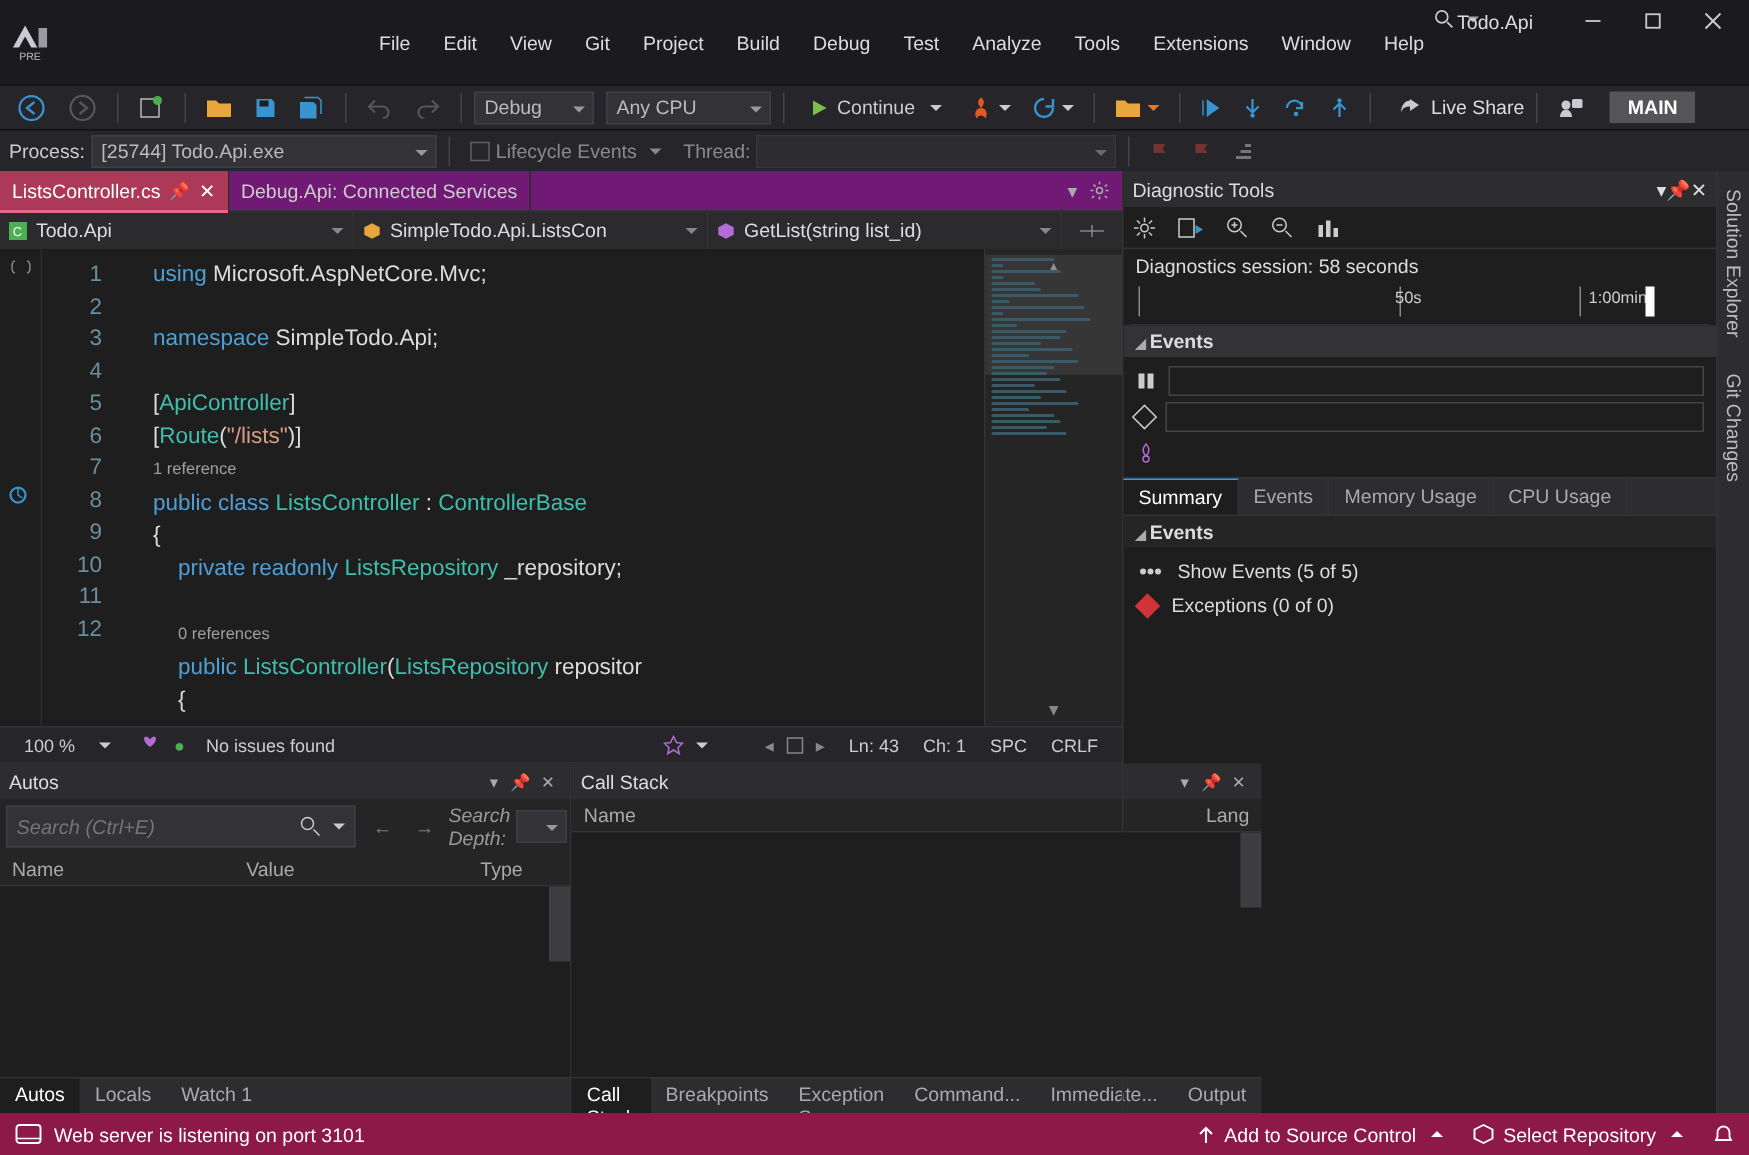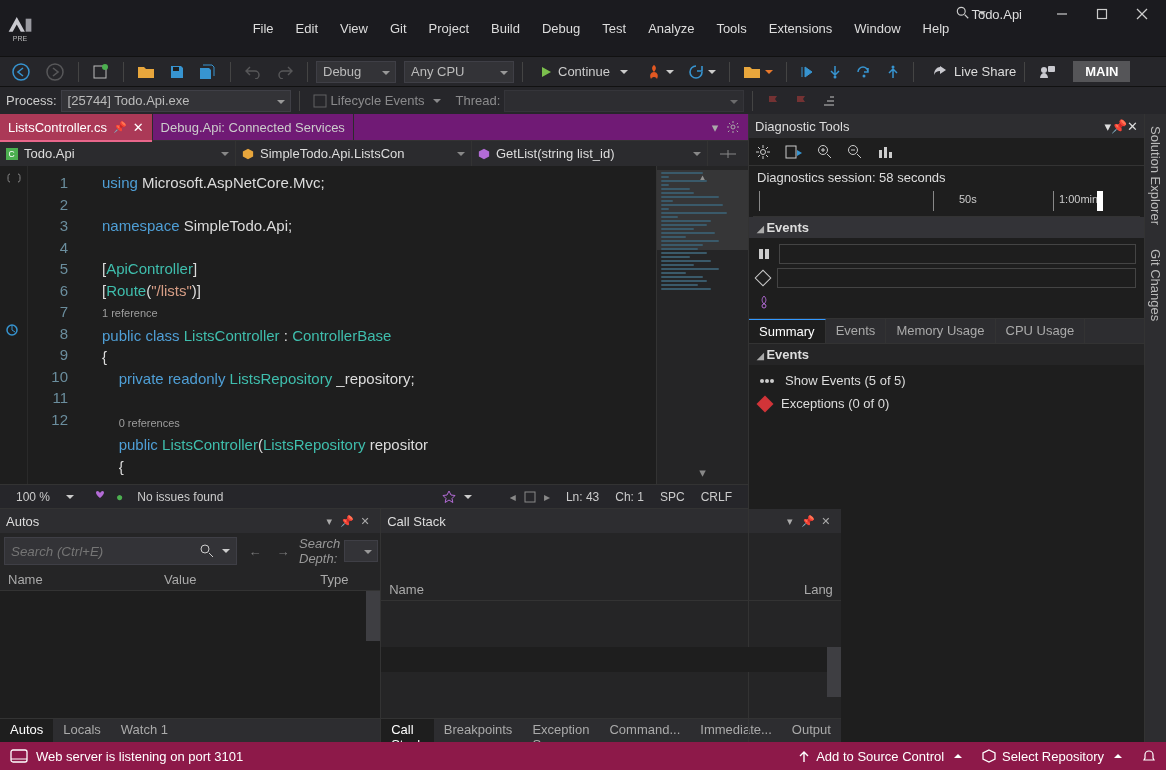--- a/index.html
+++ b/index.html
@@ -68,21 +68,21 @@
   .edstatus{height:24px;background:#26262a;display:flex;align-items:center;padding:0 8px;font-size:12px;
             color:#ccc;border-top:1px solid #333;}
   .edstatus .zoom{margin-right:8px;}
   .edstatus .issues{color:#ccc;margin-left:6px;}
   .edstatus .sep{flex:1;}
   .edstatus span{margin:0 8px;}
   .checkmark{color:#4caf50;font-weight:bold;}
   
   .bottom{height:234px;display:flex;border-top:1px solid #333;}
   .bpanel{flex:1;display:flex;flex-direction:column;background:#252526;border-right:1px solid #333;}
-  .bpanel:last-child{border-right:none;gap:46px;}
+  .bpanel:last-child{border-right:none;}
   .bphead{height:24px;background:#2d2d30;display:flex;align-items:center;padding:0 6px;color:#ddd;}
   .bphead .sp{flex:1;}
   .bphead .ctl{width:18px;text-align:center;color:#aaa;font-size:11px;}
   .search-row{height:28px;display:flex;align-items:center;background:#333337;border:1px solid #3f3f46;margin:2px;}
   .search-row input{flex:1;background:transparent;border:none;outline:none;color:#ccc;padding:0 6px;font-style:italic;}
   .bpcols{display:flex;height:22px;border-bottom:1px solid #333;color:#aaa;padding-left:8px;align-items:center;}
   .bpcols span{flex:1;}
   .bpcols span.small{flex:0 0 60px;}
   .bpbody{flex:1;background:#1e1e1e;position:relative;}
   .bpbody .scrollbar{position:absolute;right:0;top:0;width:14px;height:50px;background:#3e3e42;}
@@ -564,21 +564,21 @@
       <svg width="16" height="16">
           <rect x="2" y="6" width="3" height="8" fill="#ccc"></rect>
           <rect x="7" y="3" width="3" height="11" fill="#ccc"></rect>
           <rect x="12" y="8" width="3" height="6" fill="#ccc"></rect>
         </svg>
     </div>
     <div class="diagmsg">Diagnostics session: 58 seconds</div>
     <div class="timeline">
       <div class="tick" style="left:6px"></div>
       <div class="tick" style="left:180px"></div>
-      <div class="lbl" style="left:206px">50s</div>
+      <div class="lbl" style="left:177px">50s</div>
       <div class="tick" style="left:300px"></div>
       <div class="lbl" style="left:306px">1:00min</div>
       <div class="tick" style="left:344px;width:6px;background:#fff"></div>
     </div>
     <div class="section-h">Events</div>
     <div class="ev-rows">
       <div class="ev-row">
           <svg width="14" height="14">
             <rect x="2" y="2" width="4" height="10" fill="#ccc"></rect>
             <rect x="8" y="2" width="4" height="10" fill="#ccc"></rect>

